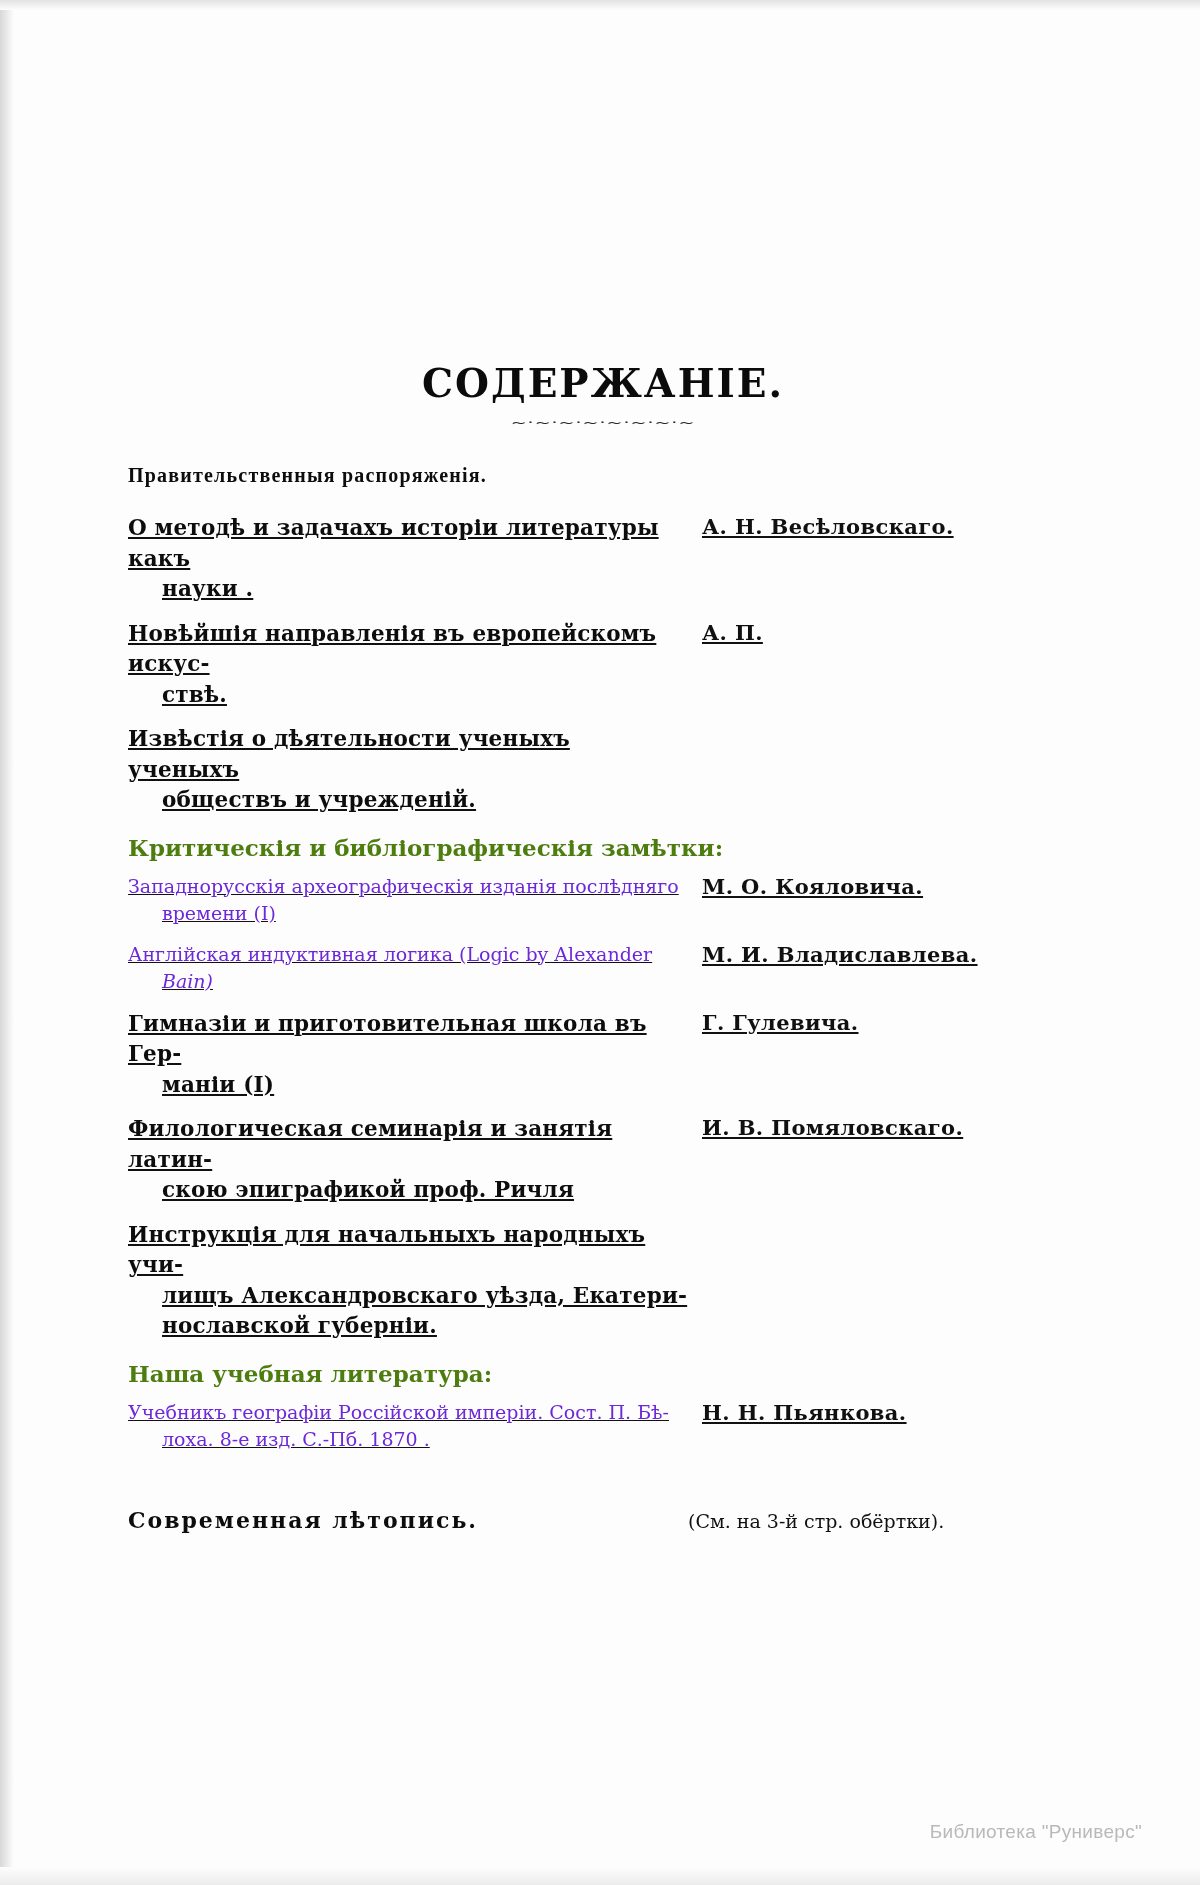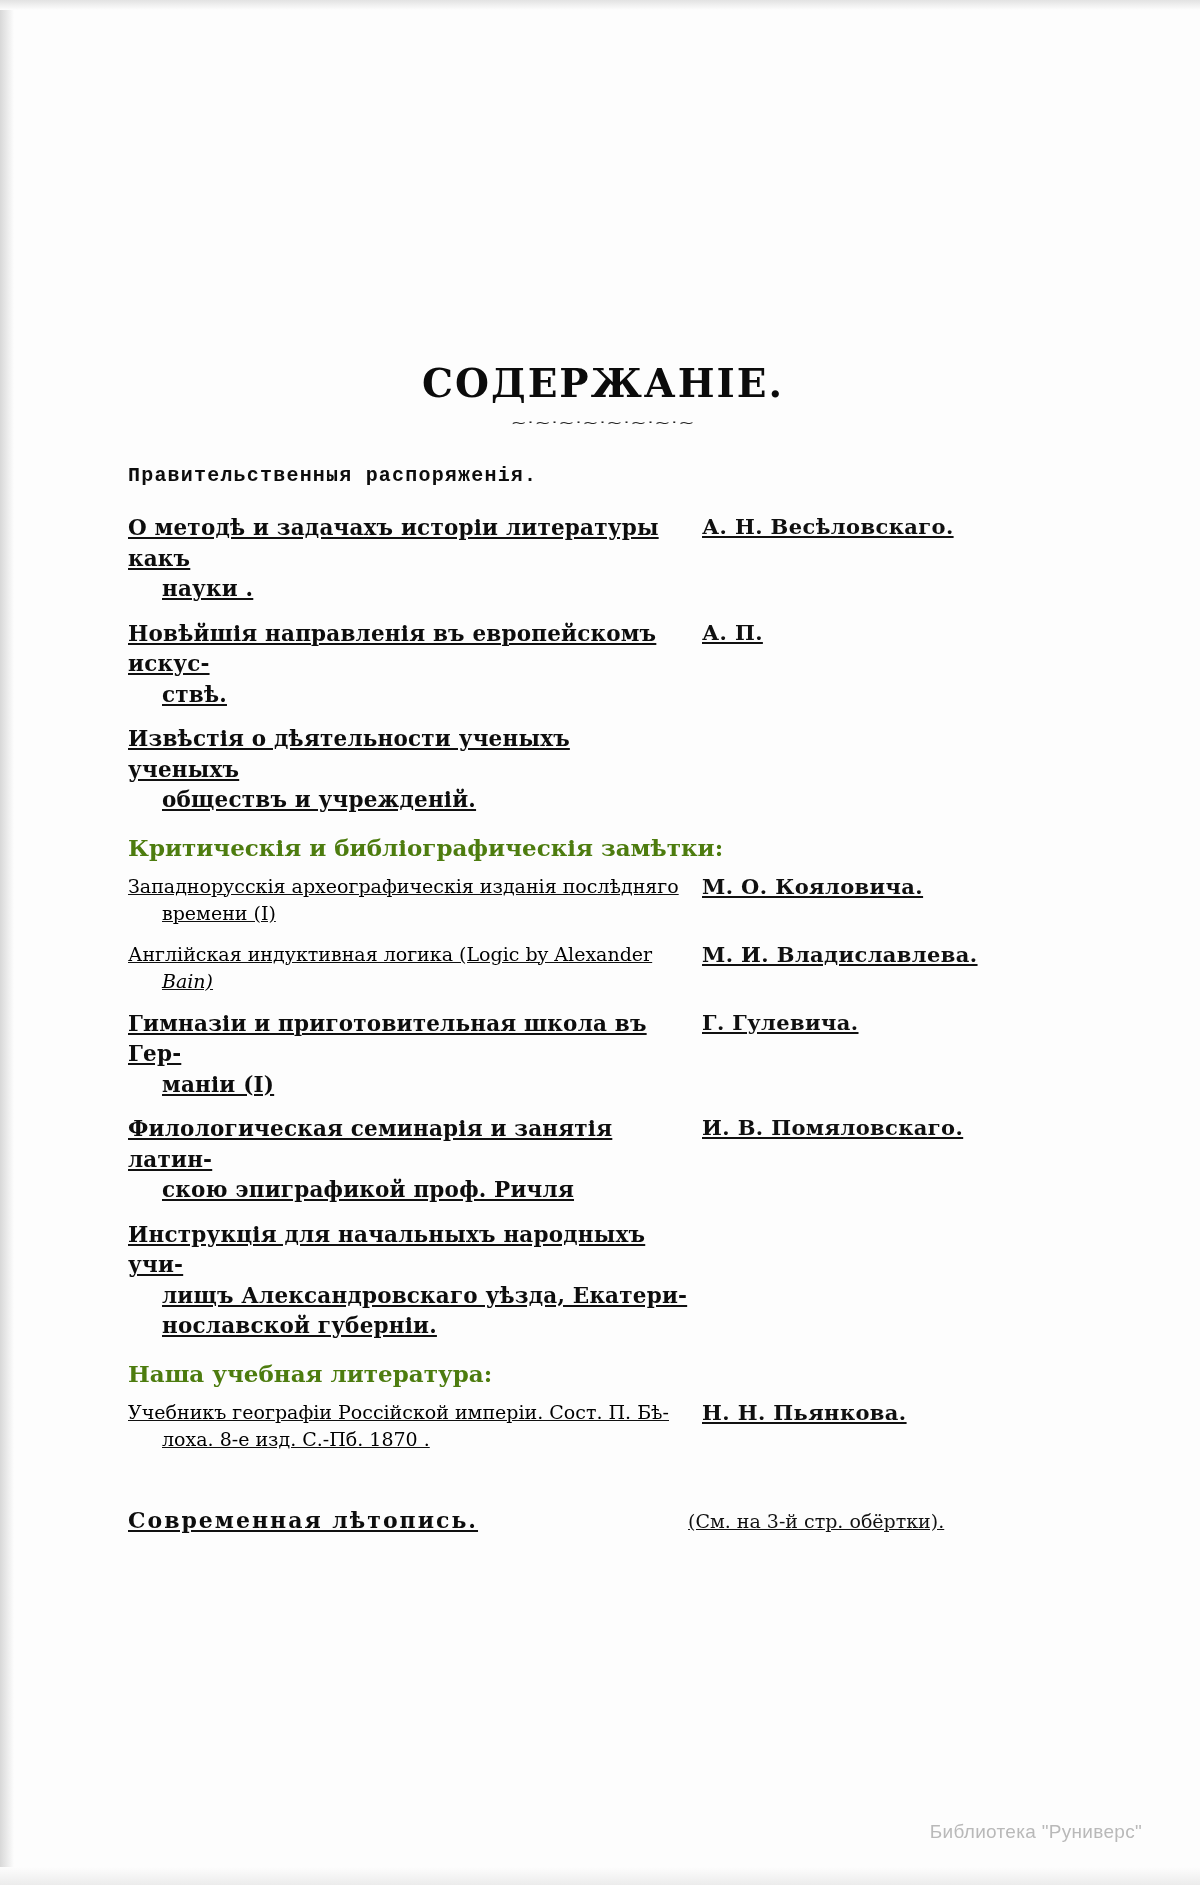--- a/index.html
+++ b/index.html
@@ -65,21 +65,21 @@
     font-size: 19px;
     color: #222;
     letter-spacing: 1px;
     margin: 2px 0 30px 0;
     padding-left: 30px;
     font-family: "DejaVu Sans", sans-serif;
     transform: scaleY(0.6);
   }
 
   .section-head {
-    font-family: Liberation Mono, monospace;
+    font-family: Liberation Serif, serif;
     font-weight: bold;
     font-size: 20px;
     letter-spacing: 1.2px;
     margin: 0 0 26px 0;
     color: #0d0d0d;
   }
 
   .entry {
     display: flex;
     align-items: flex-start;
@@ -111,21 +111,21 @@
   }
   .t-main .ind {
     display: block;
     padding-left: 34px;
   }
   .t-sub {
     font-family: "DejaVu Serif", serif;
     font-weight: normal;
     font-size: 19px;
     line-height: 1.42;
-    color: #000000;
+    color: #6d28d9;
   }
   .t-sub .ind {
     display: block;
     padding-left: 34px;
   }
   .t-sub i { font-style: italic; }
 
   .subhead {
     font-family: "DejaVu Serif", serif;
     font-weight: bold;
@@ -133,21 +133,20 @@
     color: #4d7c0f;
     margin: 0 0 12px 0;
   }
 
   .group-gap { height: 4px; }
 
   .footer-row {
     display: flex;
     align-items: baseline;
     margin-top: 54px;
-    text-decoration: underline;
   }
   .footer-left {
     font-family: "DejaVu Serif", serif;
     font-weight: bold;
     font-size: 22px;
     letter-spacing: 2px;
     color: #0d0d0d;
     width: 560px;
   }
   .footer-right {

